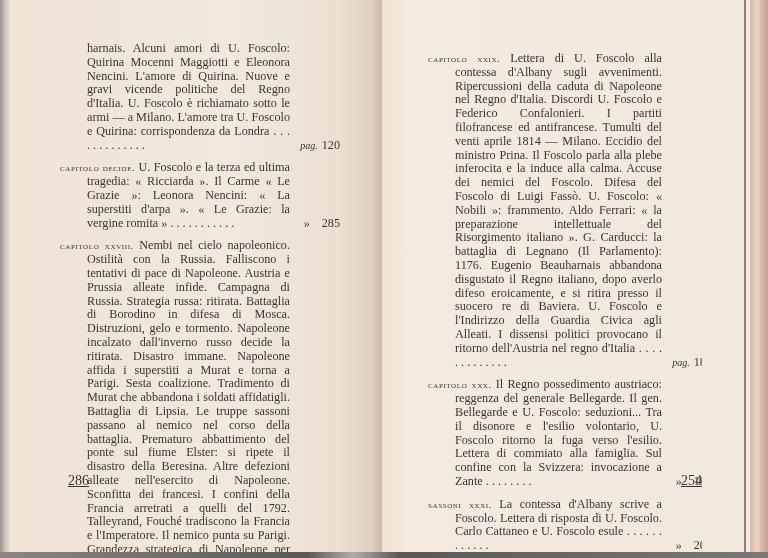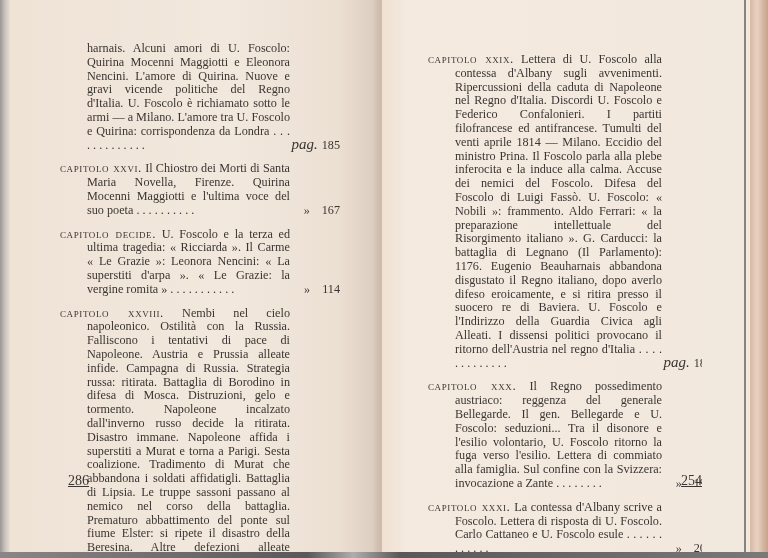--- a/index.html
+++ b/index.html
@@ -45,48 +45,44 @@
       background: linear-gradient(to right, rgba(200,180,165,0) 0%, rgba(190,165,150,0.45) 60%, rgba(230,210,195,0.2) 100%);
     }
 
     .toc { position: absolute; font-size: 12.2px; line-height: 13.8px; }
     .page.left .toc { left: 50px; top: 42px; width: 280px; }
     .page.right .toc { left: 46px; top: 52px; width: 284px; }
 
     .entry { margin-bottom: 9px; position: relative; }
     .entry .text { display: block; padding-left: 27px; text-indent: -27px; padding-right: 50px; text-align: justify; }
     .entry.cont .text { padding-left: 27px; text-indent: 0; }
-    .chap { font-variant: small-caps; font-size: 13px; letter-spacing: 0.6px; }
+    .chap { font-variant: small-caps; font-size: 10px; letter-spacing: 0.6px; }
     .lead { position: absolute; right: 0; bottom: 0; width: 50px; text-align: right; white-space: nowrap; }
-    .lead .pg-label { font-style: italic; font-size: 15px; margin-right: 4px; }
+    .lead .pg-label { font-style: italic; font-size: 10px; margin-right: 4px; }
     .lead .ditto { margin-right: 12px; }
 
     .folio { position: absolute; font-size: 14px; text-decoration: underline; }
     .page.left .folio { left: 58px; top: 473px; }
     .page.right .folio { left: 299px; top: 473px; }
   </style>
 </head>
 <body>
 
 <div class="spread">
   <div class="left-edge"></div>
 
   <div class="page left">
     <div class="toc">
       <div class="entry cont">
         <span class="text"><span>harnais. Alcuni amori di U. Foscolo: Quirina Mocenni Maggiotti e Eleonora Nencini. L'amore di Quirina. Nuove e gravi vicende politiche del Regno d'Italia. U. Foscolo è richiamato sotto le armi — a Milano. L'amore tra U. Foscolo e Quirina: corrispondenza da Londra . . . . . . . . . . . . .</span></span>
-        <span class="lead"><span class="pg-label">pag.</span><span>185</span></span>
-      </div>
-      <div class="entry">
-        <span class="text"><span class="chap">capitolo xxvi.</span><span> Il Chiostro dei Morti di Santa Maria Novella, Firenze. Quirina Mocenni Maggiotti e l'ultima voce del suo poeta . . . . . . . . . .</span></span>
-        <span class="lead"><span class="ditto">»</span><span>167</span></span>
+        <span class="lead"><span class="pg-label">pag.</span><span>120</span></span>
       </div>
       <div class="entry">
         <span class="text"><span class="chap">capitolo decide.</span><span> U. Foscolo e la terza ed ultima tragedia: « Ricciarda ». Il Carme « Le Grazie »: Leonora Nencini: « La superstiti d'arpa ». « Le Grazie: la vergine romita » . . . . . . . . . . .</span></span>
-        <span class="lead"><span class="ditto">»</span><span>114</span></span>
+        <span class="lead"><span class="ditto">»</span><span>285</span></span>
       </div>
       <div class="entry">
         <span class="text"><span class="chap">capitolo xxviii.</span><span> Nembi nel cielo napoleonico. Ostilità con la Russia. Falliscono i tentativi di pace di Napoleone. Austria e Prussia alleate infide. Campagna di Russia. Strategia russa: ritirata. Battaglia di Borodino in difesa di Mosca. Distruzioni, gelo e tormento. Napoleone incalzato dall'inverno russo decide la ritirata. Disastro immane. Napoleone affida i superstiti a Murat e torna a Parigi. Sesta coalizione. Tradimento di Murat che abbandona i soldati affidatigli. Battaglia di Lipsia. Le truppe sassoni passano al nemico nel corso della battaglia. Prematuro abbattimento del ponte sul fiume Elster: si ripete il disastro della Beresina. Altre defezioni alleate nell'esercito di Napoleone. Sconfitta dei francesi. I confini della Francia arretrati a quelli del 1792. Talleyrand, Fouché tradiscono la Francia e l'Imperatore. Il nemico punta su Parigi. Grandezza strategica di Napoleone per fronteggiare la valanga nemica. Tradimento del generale Marmont incaricato della difesa della capitale. Gli alleati occupano, così, Parigi. Napoleone abdica a Fontainebleau in favore del figlio: Napoleone II. Addio di Napoleone all'esercito. Esilio nell'isola d'Elba: 1814. Luigi XVIII proclamato Re di Francia . . . . . . . .</span></span>
 
       </div>
     </div>
     <div class="folio">286</div>
   </div>
 
   <div class="gutter-shadow"></div>
@@ -95,21 +91,21 @@
     <div class="toc">
       <div class="entry">
         <span class="text"><span class="chap">capitolo xxix.</span><span> Lettera di U. Foscolo alla contessa d'Albany sugli avvenimenti. Ripercussioni della caduta di Napoleone nel Regno d'Italia. Discordi U. Foscolo e Federico Confalonieri. I partiti filofrancese ed antifrancese. Tumulti del venti aprile 1814 — Milano. Eccidio del ministro Prina. Il Foscolo parla alla plebe inferocita e la induce alla calma. Accuse dei nemici del Foscolo. Difesa del Foscolo di Luigi Fassò. U. Foscolo: « Nobili »: frammento. Aldo Ferrari: « la preparazione intellettuale del Risorgimento italiano ». G. Carducci: la battaglia di Legnano (Il Parlamento): 1176. Eugenio Beauharnais abbandona disgustato il Regno italiano, dopo averlo difeso eroicamente, e si ritira presso il suocero re di Baviera. U. Foscolo e l'Indirizzo della Guardia Civica agli Alleati. I dissensi politici provocano il ritorno dell'Austria nel regno d'Italia . . . . . . . . . . . . .</span></span>
         <span class="lead"><span class="pg-label">pag.</span><span>187</span></span>
       </div>
       <div class="entry">
         <span class="text"><span class="chap">capitolo xxx.</span><span> Il Regno possedimento austriaco: reggenza del generale Bellegarde. Il gen. Bellegarde e U. Foscolo: seduzioni... Tra il disonore e l'esilio volontario, U. Foscolo ritorno la fuga verso l'esilio. Lettera di commiato alla famiglia. Sul confine con la Svizzera: invocazione a Zante . . . . . . . .</span></span>
         <span class="lead"><span class="ditto">»</span><span>197</span></span>
       </div>
       <div class="entry">
-        <span class="text"><span class="chap">capitolo xxxi.</span><span> La contessa d'Albany scrive a Foscolo. Lettera di risposta di U. Foscolo. Carlo Cattaneo e U. Foscolo esule . . . . . . . . . . . .</span></span>
+        <span class="text"><span class="chap">sassoni xxxi.</span><span> La contessa d'Albany scrive a Foscolo. Lettera di risposta di U. Foscolo. Carlo Cattaneo e U. Foscolo esule . . . . . . . . . . . .</span></span>
         <span class="lead"><span class="ditto">»</span><span>205</span></span>
       </div>
 
     </div>
     <div class="folio">254</div>
   </div>
 
   <div class="right-edge">
     <div class="line1"></div>
     <div class="strip"></div>

